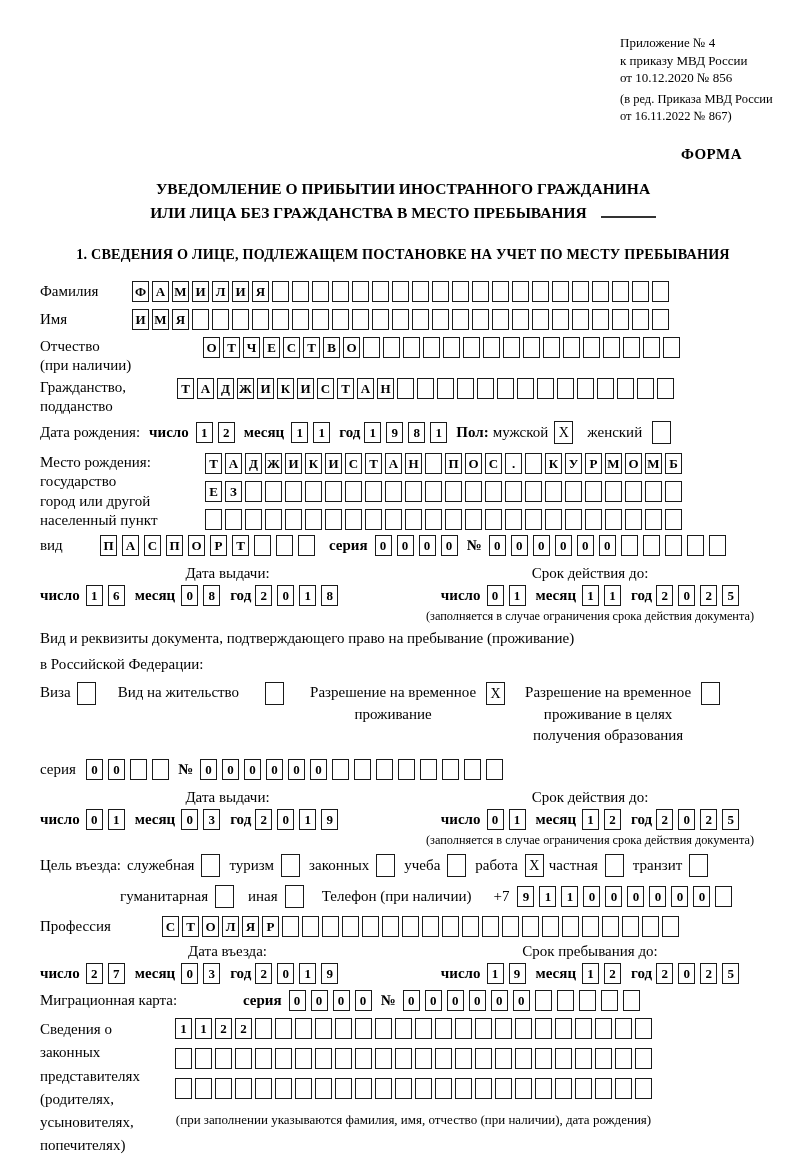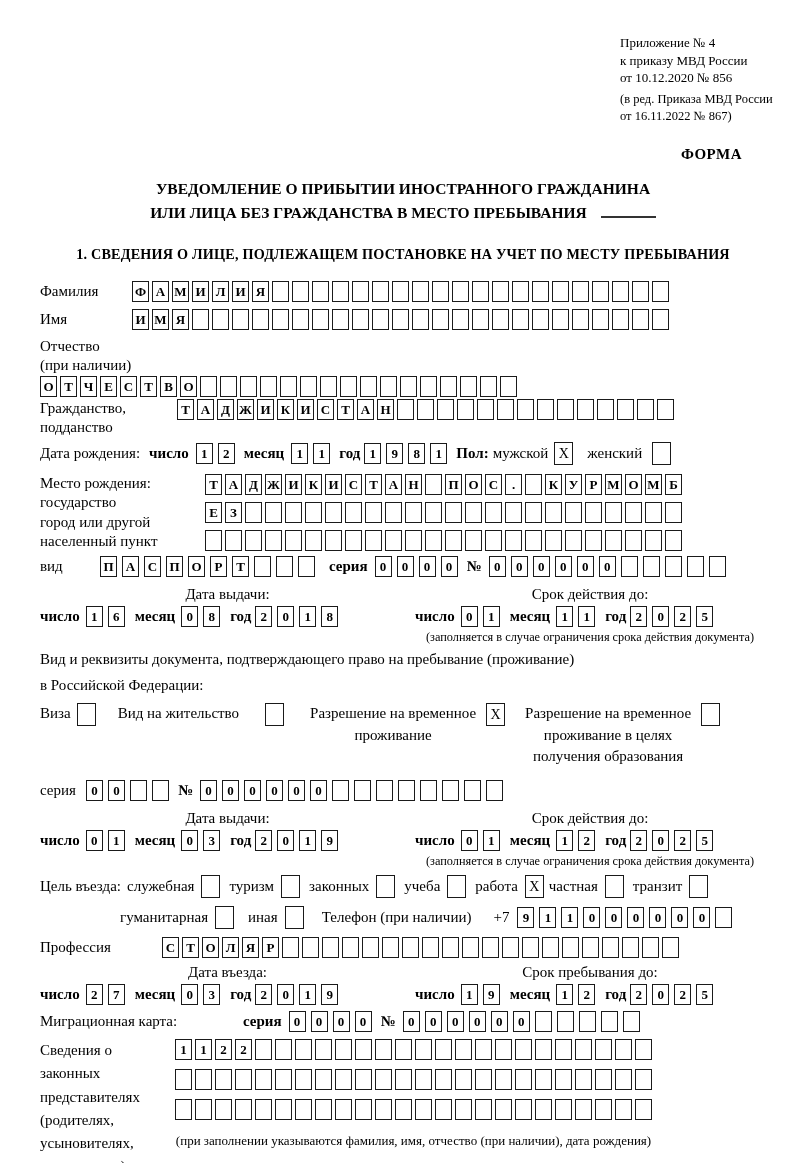--- a/index.html
+++ b/index.html
@@ -52,21 +52,21 @@
     border:1.6px solid #1a1a1a; text-align:center;
     font-size:14px; line-height:21px; background:#fff; flex:0 0 auto;
   }
   .dlabel { margin:0 7px 0 9px; flex:0 0 auto;font-weight:bold; }
   .dlabel.first { margin-left:0; }
 
   
   .dates-split { display:flex; margin-bottom:6px; }
   .dates-half { display:flex; flex-direction:column; }
   .dates-half.left { width:375px; }
-  .dates-half.right { width:350px; }
+  .dates-half.right { width:350px;align-items:center; }
   .dates-title { text-align:center; margin-bottom:3px; }
   .dategroup { display:flex; align-items:center; }
   .dategroup .dlabel { margin:0 6px 0 10px; }
   .dategroup .dlabel.first { margin-left:0; }
   .note { font-size:12.3px; text-align:center; margin-top:3px; white-space:nowrap; }
 
   .text-line { margin-bottom:9px; }
 
   .checkbox-row { display:flex; align-items:flex-start; margin-bottom:12px; }
   .cb-item { display:inline-flex; align-items:flex-start; gap:10px; }
@@ -158,21 +158,21 @@
         <span class="cell"></span>
         <span class="cell"></span>
         <span class="cell"></span>
         <span class="cell"></span>
         <span class="cell"></span>
         <span class="cell"></span>
         <span class="cell"></span>
       </span>
   </div>
 
-  <div class="frow align-top" style="margin-bottom:2px;flex-direction:column;">
+  <div class="frow align-top" style="margin-bottom:2px;">
     <span class="flabel w163 multiline">Отчество
 (при наличии)</span>
     <span class="cellrow">
         <span class="cell">О</span>
         <span class="cell">Т</span>
         <span class="cell">Ч</span>
         <span class="cell">Е</span>
         <span class="cell">С</span>
         <span class="cell">Т</span>
         <span class="cell">В</span>

